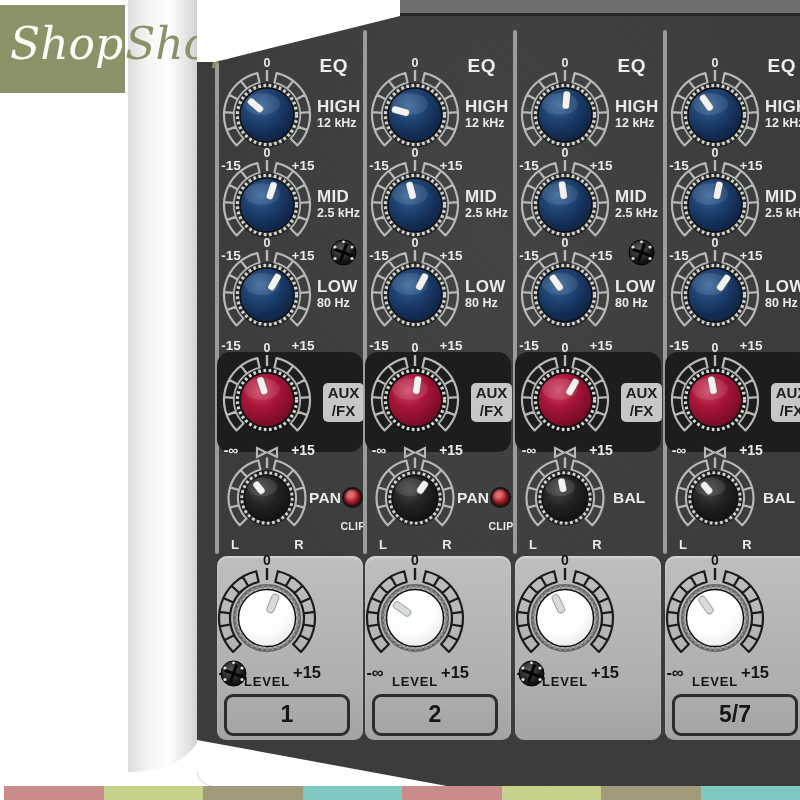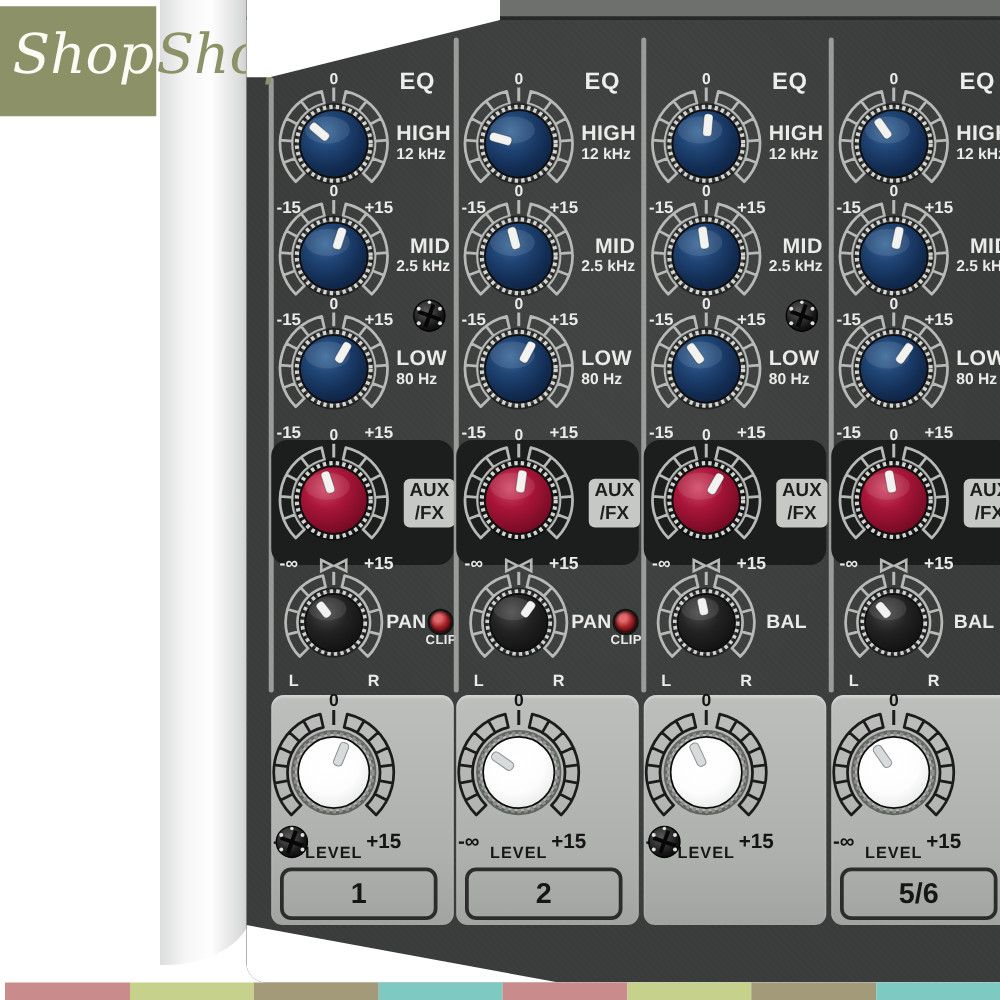--- a/index.html
+++ b/index.html
@@ -24,30 +24,30 @@
               clip-path:polygon(0 0,100% 0,100% 16px,18px 62px,0 62px);z-index:40;}
   .corner-bottom{position:absolute;left:0;top:740px;width:250px;height:46px;background:#fff;
                  clip-path:polygon(0 0,100% 100%,0 100%);z-index:40;}
   
   .strip{position:absolute;top:0;width:150px;height:786px;}
   .sep{position:absolute;left:0;width:3.5px;background:#a2a4a1;border-radius:2px;opacity:.92;}
   .eq-h{position:absolute;left:0;top:55px;width:133px;text-align:right;font-size:19px;
         font-weight:bold;color:#eceded;letter-spacing:.5px;}
   .knob{position:absolute;}
   .klabel{position:absolute;left:102px;color:#eaebe8;font-weight:bold;white-space:nowrap;}
-  .klabel .l1{font-size:17px;line-height:19px;letter-spacing:.3px;text-align:right;}
+  .klabel .l1{font-size:17px;line-height:19px;letter-spacing:.3px;}
   .klabel .l2{font-size:12.5px;line-height:14px;}
   .auxpanel{position:absolute;left:2px;top:352px;width:146px;height:100px;background:#1c1e1d;border-radius:13px;}
   .badge{position:absolute;left:106px;top:31px;width:41px;height:39px;background:#c6c8c5;border-radius:5px;
          color:#1d1f1e;font-weight:bold;font-size:15px;line-height:18px;text-align:center;padding-top:1px;box-sizing:border-box;}
   .panlabel{position:absolute;top:489px;font-size:15.5px;font-weight:bold;color:#eaebe8;letter-spacing:.2px;}
   .led{position:absolute;left:129px;top:489px;width:17px;height:17px;border-radius:50%;
        background:radial-gradient(circle at 38% 32%,#e06a6e 0 18%,#a02025 48%,#57090c 82%);
        box-shadow:0 0 0 2px #141414, inset 0 0 3px #000;}
-  .cliplabel{position:absolute;left:112px;top:506px;width:52px;text-align:center;font-size:10.5px;
+  .cliplabel{position:absolute;left:112px;top:520px;width:52px;text-align:center;font-size:10.5px;
              font-weight:bold;color:#e8e9e6;letter-spacing:.3px;}
   .lpanel{position:absolute;left:2px;top:556px;width:146px;height:184px;border-radius:10px 10px 9px 9px;
           background:linear-gradient(#bcbfbc,#adb0ad 70%,#a1a4a1);box-shadow:inset 0 2px 2px rgba(255,255,255,.35);}
   .leveltxt{position:absolute;left:-10px;top:118px;width:120px;text-align:center;font-size:13px;
             font-weight:bold;color:#161616;letter-spacing:.8px;}
   .chbox{position:absolute;left:7px;top:138px;width:126px;height:42px;border:3.5px solid #2c2c2c;
          border-radius:9px;box-sizing:border-box;text-align:center;font-size:23px;font-weight:bold;
          color:#161616;line-height:35px;}
   .screw{position:absolute;width:27px;height:27px;}
   
@@ -587,21 +587,21 @@
                 <text x="40" y="60" text-anchor="middle" font-size="16.5" font-weight="bold" fill="#141414">+15</text>
                 <circle r="32.6" fill="none" stroke="rgba(0,0,0,0.45)" stroke-width="3"></circle>
                 <circle r="31" fill="none" stroke="#8e908d" stroke-width="3.4" stroke-dasharray="2.7 2.5"></circle>
                 <circle r="28.5" fill="url(#gradWhite)" stroke="#0e0e0e" stroke-width="1.4"></circle>
                 <g transform="rotate(-35)">
                   <rect x="-3.6" y="-25.5" width="7.2" height="19.5" rx="3" fill="#d8dbdc" stroke="#8a8d8e" stroke-width="0.8"></rect>
                 </g>
               </svg>
             </div>
             <div class="leveltxt">LEVEL</div>
-            <div class="chbox">5/6</div>
+            <div class="chbox">5/7</div>
           </div>
         </div>
       </div>
     <div class="corner-top"></div>
     <div class="corner-bottom"></div>
   <div class="screw" style="left: 132.5px; top: 238.5px;"><svg viewBox="0 0 27 27" width="27" height="27">
           <circle cx="13.5" cy="13.5" r="12.5" fill="url(#gradScrew)" stroke="#000" stroke-width="1"></circle>
           <g stroke="#070707" stroke-width="3.2" transform="rotate(20 13.5 13.5)">
             <line x1="4" y1="13.5" x2="23" y2="13.5"></line>
             <line x1="13.5" y1="4" x2="13.5" y2="23"></line>

